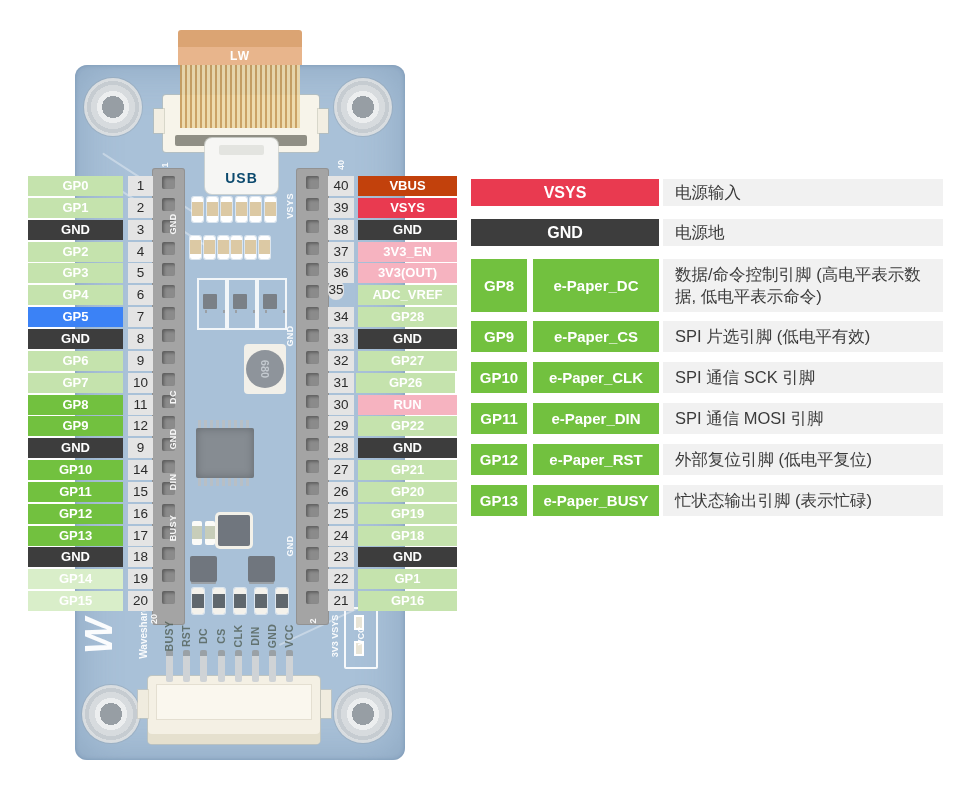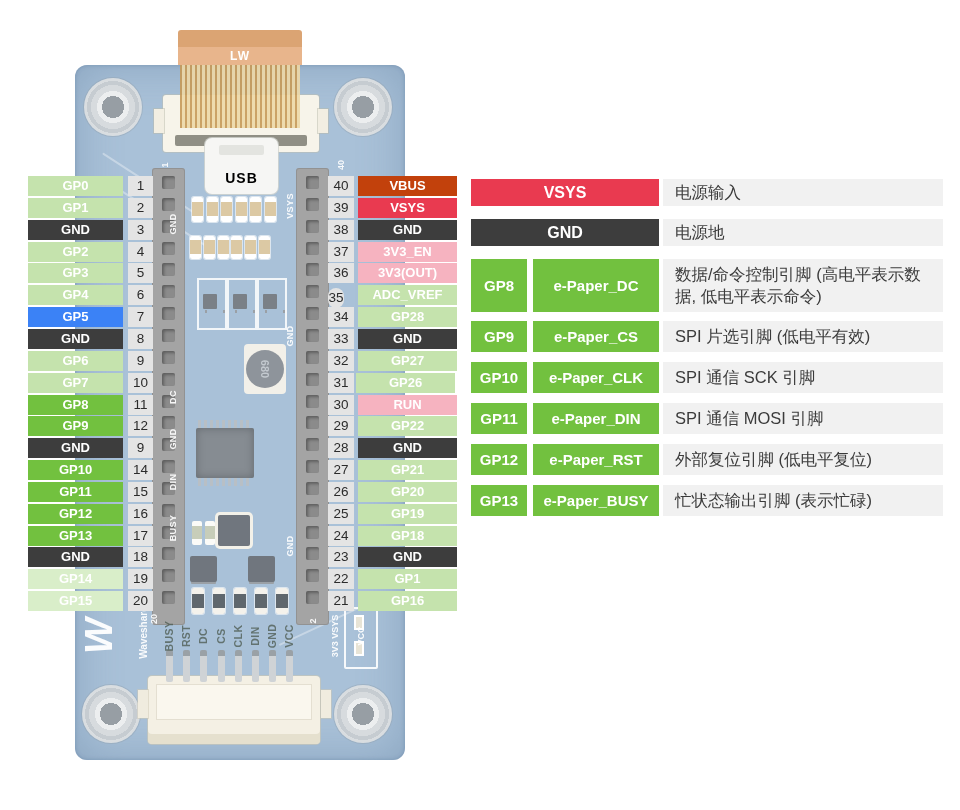--- a/index.html
+++ b/index.html
@@ -24,21 +24,21 @@
   .fc-fingers{position:absolute;left:2px;top:35px;width:120px;height:63px;
          background:repeating-linear-gradient(90deg,#c79a58 0 2.5px,#eed9a8 2.5px 5px);}
   #ffc{left:88px;top:30px;width:156px;height:57px;background:#f7f4ea;border-radius:3px;
        box-shadow:0 0 0 1px rgba(190,190,175,.5);}
   .ffc-slot{position:absolute;left:12px;top:40px;width:132px;height:11px;background:#6e6d63;opacity:.75;border-radius:2px;}
   .ffc-latch{position:absolute;top:14px;width:10px;height:24px;background:#f2eee2;box-shadow:0 0 0 1px rgba(185,185,170,.5);}
 
   
   #usb{left:130px;top:73px;width:73px;height:56px;background:#f6f6f4;border-radius:7px;
        box-shadow:0 0 0 1px rgba(210,212,208,.8);}
-  #usb-label{position:absolute;left:0;bottom:8px;width:100%;text-align:center;color:#000000;
+  #usb-label{position:absolute;left:0;bottom:8px;width:100%;text-align:center;color:#0c4a6e;
        font-size:14px;font-weight:700;letter-spacing:1px;}
   .usb-slot{position:absolute;left:14px;top:7px;width:45px;height:10px;background:#e3e4e0;border-radius:2px;}
 
   
   .header{position:absolute;top:103px;width:33px;height:457px;background:#a4a4a4;border-radius:3px;
           box-shadow:inset 0 0 0 1px rgba(120,120,120,.4);}
   #lheader{left:77px;} #rheader{left:221px;}
   .hpin{position:absolute;width:13px;height:13px;background:#8b8b8b;border-radius:2px;
         box-shadow:inset 2px 2px 3px rgba(60,60,60,.55);}
 
@@ -332,21 +332,21 @@
     <div class="abs numbox" style="position: absolute; left: 328px; top: 176px; width: 26px;">40</div>
     <div class="abs pinbox" style="position: absolute; left: 358px; top: 176px; width: 99px; background: #c2410c;">VBUS</div>
     <div class="abs numbox" style="position: absolute; left: 328px; top: 197.85px; width: 26px;">39</div>
     <div class="abs pinbox" style="position: absolute; left: 358px; top: 197.85px; width: 99px; background: rgb(233, 58, 80);">VSYS</div>
     <div class="abs numbox" style="position: absolute; left: 328px; top: 219.7px; width: 26px;">38</div>
     <div class="abs pinbox bold" style="position: absolute; left: 358px; top: 219.7px; width: 99px; background: rgb(61, 61, 61);">GND</div>
     <div class="abs numbox" style="position: absolute; left: 328px; top: 241.55px; width: 26px;">37</div>
     <div class="abs pinbox" style="position: absolute; left: 358px; top: 241.55px; width: 99px; background: rgb(246, 179, 192);">3V3_EN</div>
     <div class="abs numbox" style="position: absolute; left: 328px; top: 263.4px; width: 26px;">36</div>
     <div class="abs pinbox" style="position: absolute; left: 358px; top: 263.4px; width: 99px; background: rgb(246, 179, 192);">3V3(OUT)</div>
-    <div class="abs numbox" style="position: absolute; left: 328px; top: 288px; width: 16px; border-radius: 9px;">35</div>
+    <div class="abs numbox" style="position: absolute; left: 328px; top: 280px; width: 16px; border-radius: 9px;">35</div>
     <div class="abs pinbox" style="position: absolute; left: 358px; top: 285.25px; width: 99px; background: rgb(197, 227, 173);">ADC_VREF</div>
     <div class="abs numbox" style="position: absolute; left: 328px; top: 307.1px; width: 26px;">34</div>
     <div class="abs pinbox" style="position: absolute; left: 358px; top: 307.1px; width: 99px; background: rgb(197, 227, 173);">GP28</div>
     <div class="abs numbox" style="position: absolute; left: 328px; top: 328.95px; width: 26px;">33</div>
     <div class="abs pinbox bold" style="position: absolute; left: 358px; top: 328.95px; width: 99px; background: rgb(61, 61, 61);">GND</div>
     <div class="abs numbox" style="position: absolute; left: 328px; top: 350.8px; width: 26px;">32</div>
     <div class="abs pinbox" style="position: absolute; left: 358px; top: 350.8px; width: 99px; background: rgb(197, 227, 173);">GP27</div>
     <div class="abs numbox" style="position: absolute; left: 328px; top: 372.65px; width: 26px;">31</div>
     <div class="abs pinbox" style="position: absolute; left: 356px; top: 372.65px; width: 99px; background: rgb(197, 227, 173);">GP26</div>
     <div class="abs numbox" style="position: absolute; left: 328px; top: 394.5px; width: 26px;">30</div>

